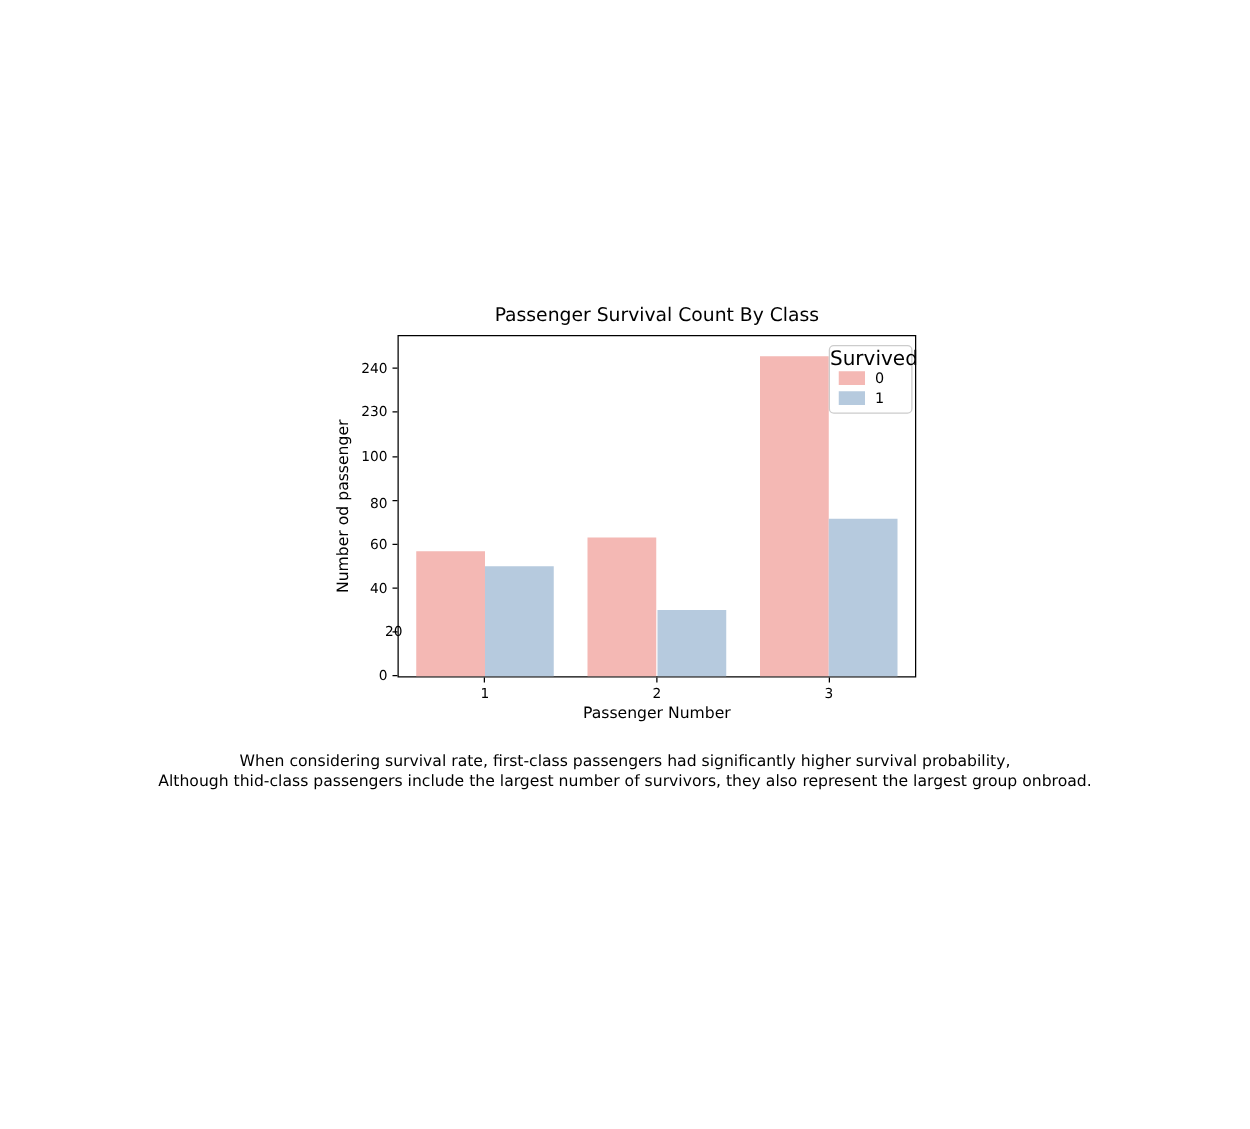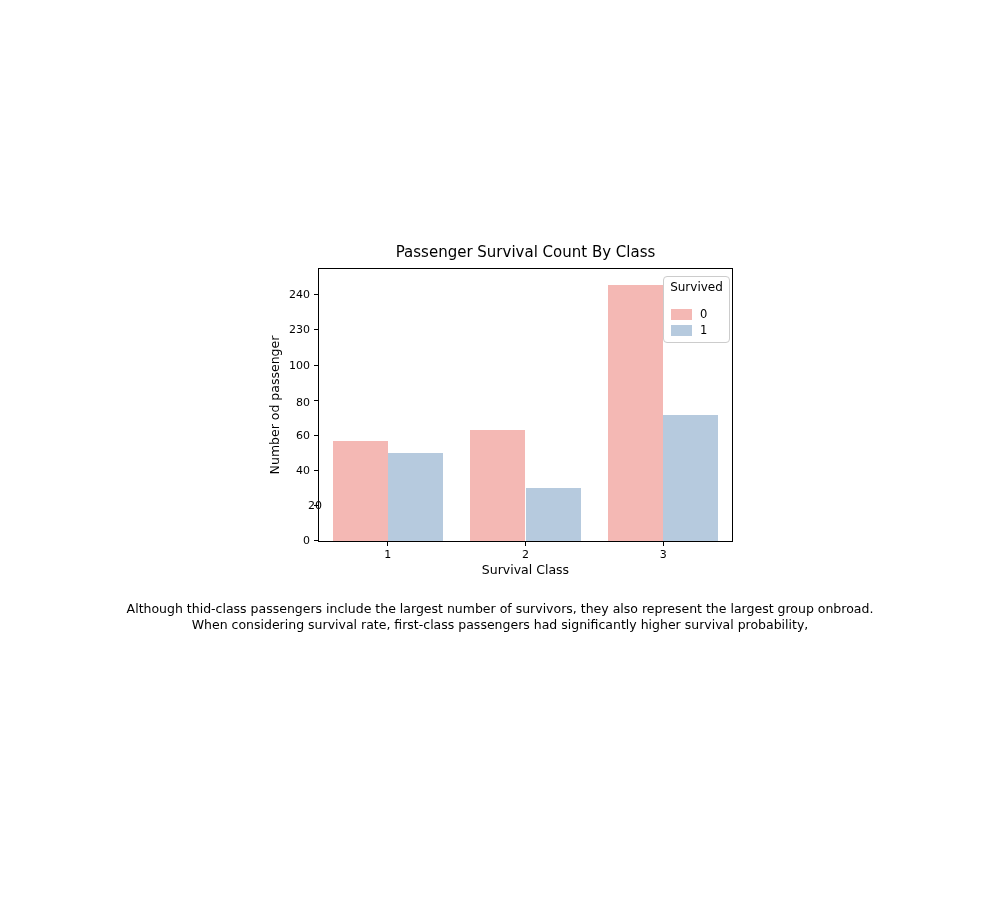--- a/index.html
+++ b/index.html
@@ -41,21 +41,21 @@
   .xlabel {
     position: absolute; left: 318px; top: 562px; width: 415px;
     text-align: center; font-size: 12.5px;
   }
   .legend {
     position: absolute; left: 663px; top: 276px; width: 67px;
     background: rgba(255,255,255,0.85);
     border: 1px solid #cccccc; border-radius: 4px;
     padding: 3px 0 4px 0; box-sizing: border-box;
   }
-  .legend-title { text-align: center; font-size: 12px; line-height: 14px; margin-bottom: 12px; }
+  .legend-title { text-align: center; font-size: 16px; line-height: 14px; margin-bottom: 0; }
   .legend-row { display: flex; align-items: center; height: 16px; padding-left: 7px; }
   .swatch { width: 21px; height: 11px; display: inline-block; }
   .legend-label { font-size: 11.5px; margin-left: 8px; }
   .caption {
     position: absolute; left: 0; top: 601px; width: 1000px;
     text-align: center; font-size: 12.5px; line-height: 15.5px;
   }
 </style>
 </head>
 <body>
@@ -68,37 +68,37 @@
 
   <div class="plot-area">
       <div class="bar" style="left: 13.7667px; width: 55.0667px; height: 100.026px; background: rgb(244, 184, 180);"></div>
       <div class="bar" style="left: 68.8333px; width: 55.0667px; height: 87.7419px; background: rgb(182, 202, 222);"></div>
       <div class="bar" style="left: 151.433px; width: 55.0667px; height: 110.555px; background: rgb(244, 184, 180);"></div>
       <div class="bar" style="left: 206.5px; width: 55.0667px; height: 52.6452px; background: rgb(182, 202, 222);"></div>
       <div class="bar" style="left: 289.1px; width: 55.0667px; height: 256.206px; background: rgb(244, 184, 180);"></div>
       <div class="bar" style="left: 344.167px; width: 55.0667px; height: 126.348px; background: rgb(182, 202, 222);"></div>
     </div>
 
-  <div class="xlabel">Survival Class</div>
+  <div class="xlabel">Passenger Number</div>
 
   <div class="legend">
     <div class="legend-title">Survived</div>
     <div class="legend-row">
       <span class="swatch" style="background: rgb(244, 184, 180);"></span>
       <span class="legend-label">0</span>
     </div>
     <div class="legend-row">
       <span class="swatch" style="background: rgb(182, 202, 222);"></span>
       <span class="legend-label">1</span>
     </div>
   </div>
 
   <div class="caption">
+    <div>When considering survival rate, first-class passengers had significantly higher survival probability,</div>
     <div>Although thid-class passengers include the largest number of survivors, they also represent the largest group onbroad.</div>
-    <div>When considering survival rate, first-class passengers had significantly higher survival probability,</div>
   </div>
 
 <div class="xtick-mark" style="left: 387.333px; top: 542px;"></div>
     <div class="xtick-label" style="left: 367.833px; top: 549px;">1</div>
     <div class="xtick-mark" style="left: 525px; top: 542px;"></div>
     <div class="xtick-label" style="left: 505.5px; top: 549px;">2</div>
     <div class="xtick-mark" style="left: 662.667px; top: 542px;"></div>
     <div class="xtick-label" style="left: 643.167px; top: 549px;">3</div>
     <div class="ytick-mark" style="left: 314px; top: 540px;"></div>
     <div class="ytick-label" style="left: 276px; top: 535px;">0</div>

